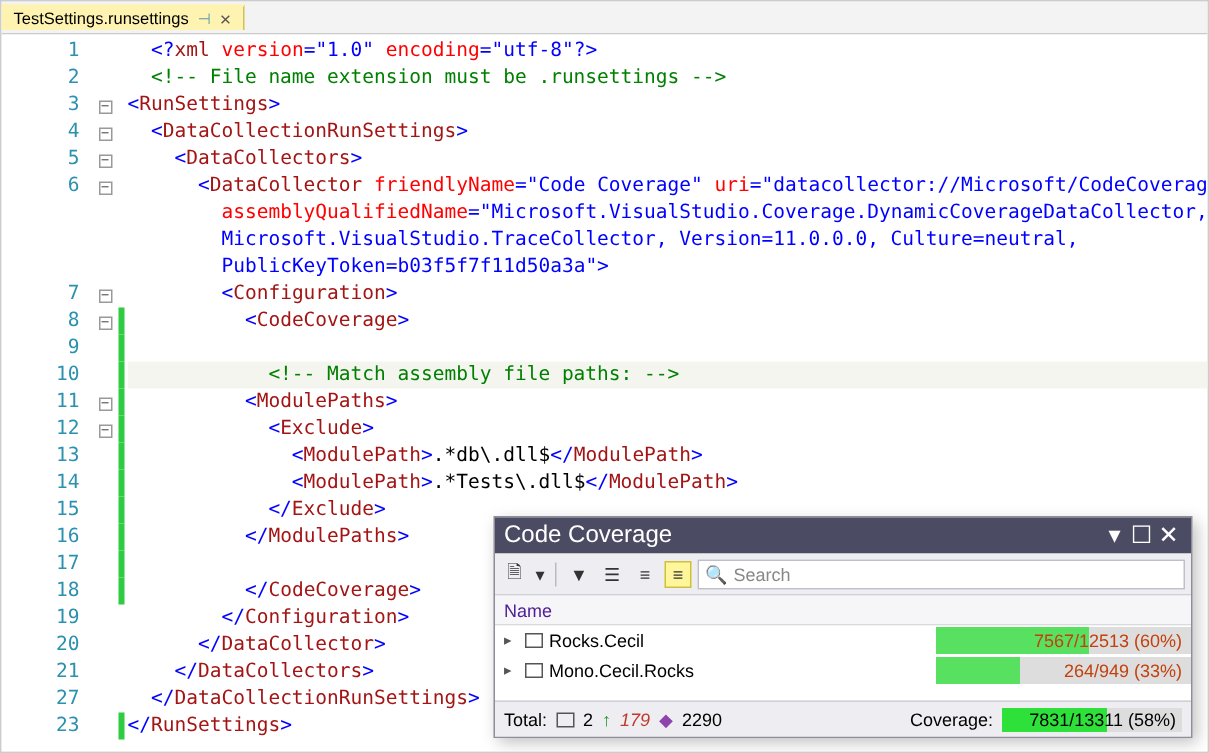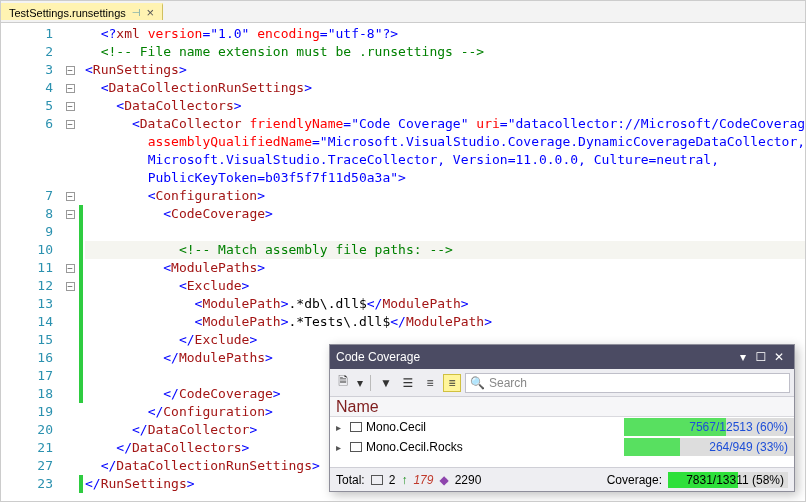--- a/index.html
+++ b/index.html
@@ -103,21 +103,21 @@
     display: flex;
     flex-direction: column;
   }
   .panel-title {
     height: 24px;
     background: #4b4b63;
     color: #fff;
     display: flex;
     align-items: center;
     padding: 0 6px;
-    font-size: 12px;
+    font-size: 16px;
   }
   .panel-title .sp { flex: 1; }
   .panel-title .btn { width: 18px; text-align: center; cursor: pointer; }
   .panel-toolbar {
     height: 28px;
     background: #eeeef2;
     display: flex;
     align-items: center;
     padding: 0 4px;
     gap: 4px;
@@ -136,31 +136,31 @@
     padding: 0 4px;
     gap: 4px;
     color: #888;
   }
   .panel-header-row {
     height: 20px;
     background: #f6f6f8;
     border-bottom: 1px solid #d9d9de;
     display:flex; align-items:center;
     padding-left: 6px;
-    font-size: 16px;
-    color:#7f1d1d;
+    font-size: 12px;
+    color:#4c1d95;
   }
   .panel-body {
     flex: 1;
     background: #fff;
     overflow: hidden;
   }
   .cov-row { height: 20px; display:flex; align-items:center; font-size:12px; }
   .cov-name { flex:1; display:flex; align-items:center; gap:4px; padding-left:6px;}
-  .cov-bar { width: 170px; height: 18px; background:#ddd; position:relative; color:#1d4ed8; display:flex; align-items:center; justify-content:flex-end; padding-right:6px;}
+  .cov-bar { width: 170px; height: 18px; background:#ddd; position:relative; color:#c2410c; display:flex; align-items:center; justify-content:flex-end; padding-right:6px;}
   .cov-bar .fill { position:absolute; left:0; top:0; bottom:0; background:#58e060; }
   .cov-bar .lbl { position:relative; z-index:1; }
   .tri { color:#555; font-size:10px; width:10px; display:inline-block;}
   .mod-icon { width:12px; height:10px; border:1px solid #555; display:inline-block;}
   .panel-status {
     height: 24px;
     border-top: 1px solid #cfcfd6;
     background:#eeeef2;
     display:flex; align-items:center;
     padding: 0 6px;
@@ -319,21 +319,21 @@
     </div>
   </div>
   <div class="panel-header-row">
     <span>Name</span>
   </div>
   <div class="panel-body" id="covrows">
       <div class="cov-row">
         <div class="cov-name">
           <span class="tri">▸</span>
           <span class="mod-icon"></span>
-          <span>Mono.Cecil</span>
+          <span>Rocks.Cecil</span>
         </div>
     <div class="cov-bar">
           <div class="fill" style="width:60%"></div>
           <span class="lbl">7567/12513 (60%)</span>
         </div>
       </div>
       <div class="cov-row">
         <div class="cov-name">
           <span class="tri">▸</span>
           <span class="mod-icon"></span>

